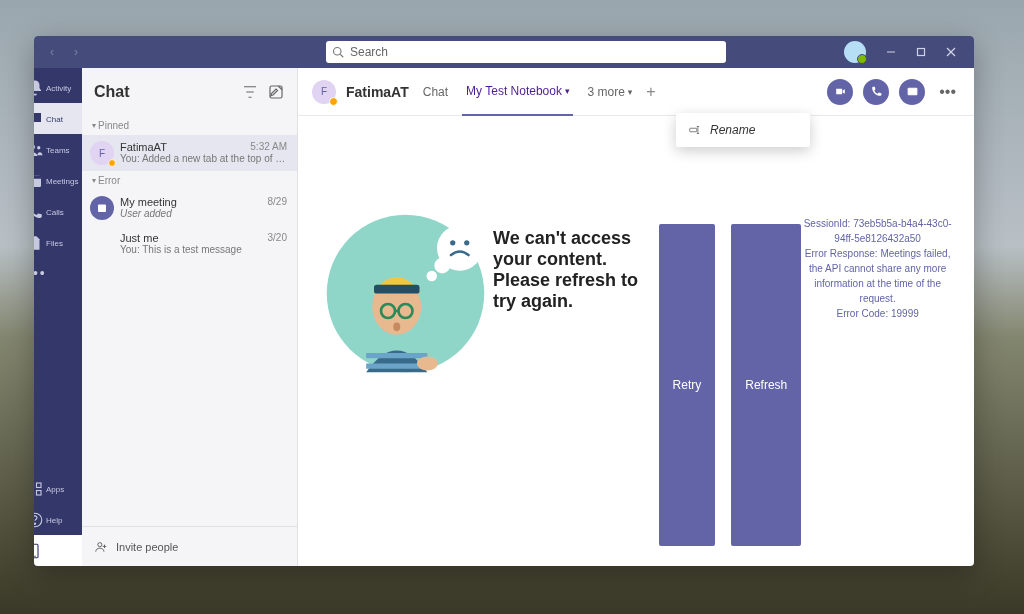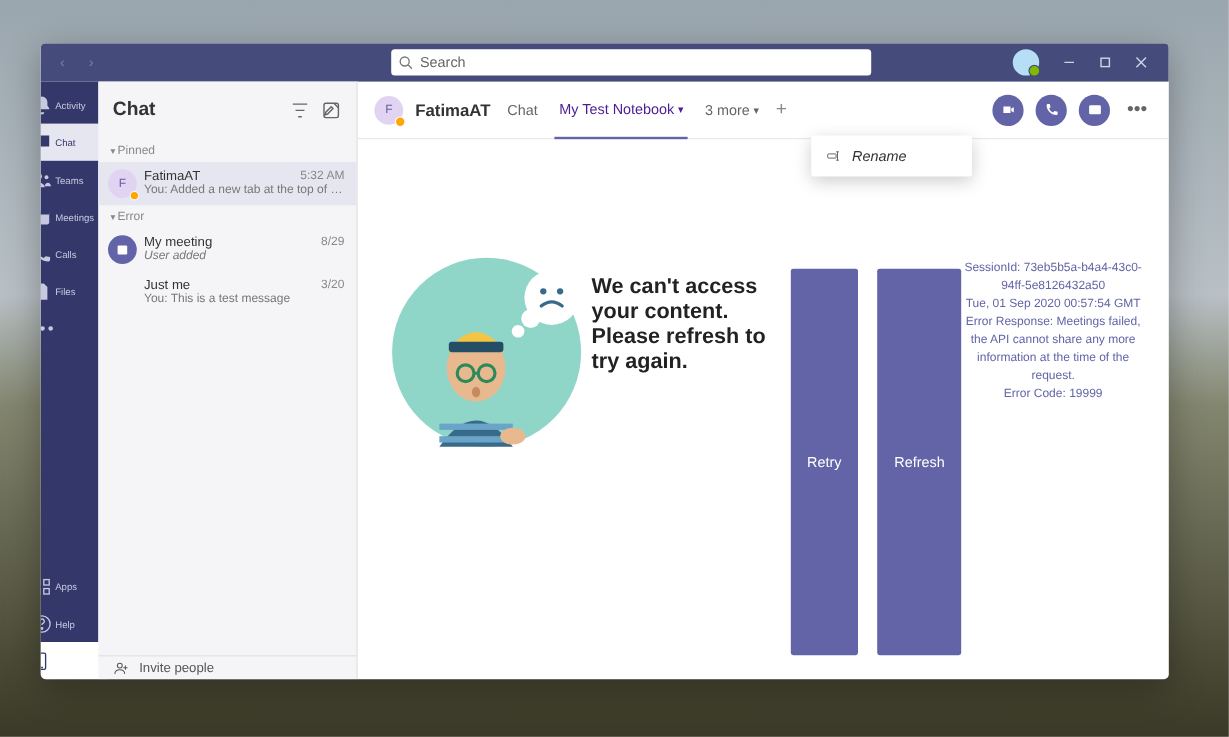--- a/index.html
+++ b/index.html
@@ -79,21 +79,21 @@
   .chat-avatar .status {
     position:absolute; right:-2px; bottom:-2px; width:8px; height:8px; border-radius:50%;
     border:1px solid #f5f5f7;
   }
   .chat-meta { flex:1; min-width:0; }
   .chat-top { display:flex; justify-content:space-between; font-size:11px; color:#333;}
   .chat-top .name { font-weight:400; }
   .chat-top .time { color:#888; font-size:10px;}
   .chat-preview { font-size:10px; color:#777; white-space:nowrap; overflow:hidden; text-overflow:ellipsis;}
   .invite {
-    height:20px; border-top:1px solid #e1e1e4; display:flex; align-items:center; gap:8px;
+    height:40px; border-top:1px solid #e1e1e4; display:flex; align-items:center; gap:8px;
     padding:0 12px; font-size:11px; color:#555;
   }
   
   .main { flex:1; display:flex; flex-direction:column; min-width:0; position:relative;}
   .main-header {
     height:48px; border-bottom:1px solid #e9e9eb; display:flex; align-items:center;
     padding:0 14px; gap:10px;
   }
   .main-avatar {
     width:24px; height:24px; border-radius:50%; background:#e1d3f2; color:#6264a7;
@@ -384,20 +384,19 @@
             <ellipse cx="125" cy="180" rx="12" ry="8" fill="#e8b98f"></ellipse>
           </svg>
         </div>
         <div class="err-title">We can't access your content. Please refresh to try again.</div>
         <div class="btn-row">
           <button class="btn">Retry</button>
           <button class="btn">Refresh</button>
         </div>
         <div class="err-details">
           <div>SessionId: 73eb5b5a-b4a4-43c0-94ff-5e8126432a50</div>
-          <div>Tue, 01 Sep 2020 00:57:54 GMT</div>
           <div>Error Response: Meetings failed, the API cannot share any more information at the time of the request.</div>
           <div>Error Code: 19999</div>
         </div>
       </div>
     </div>
   </div>
 </div>
 
 </body></html>

